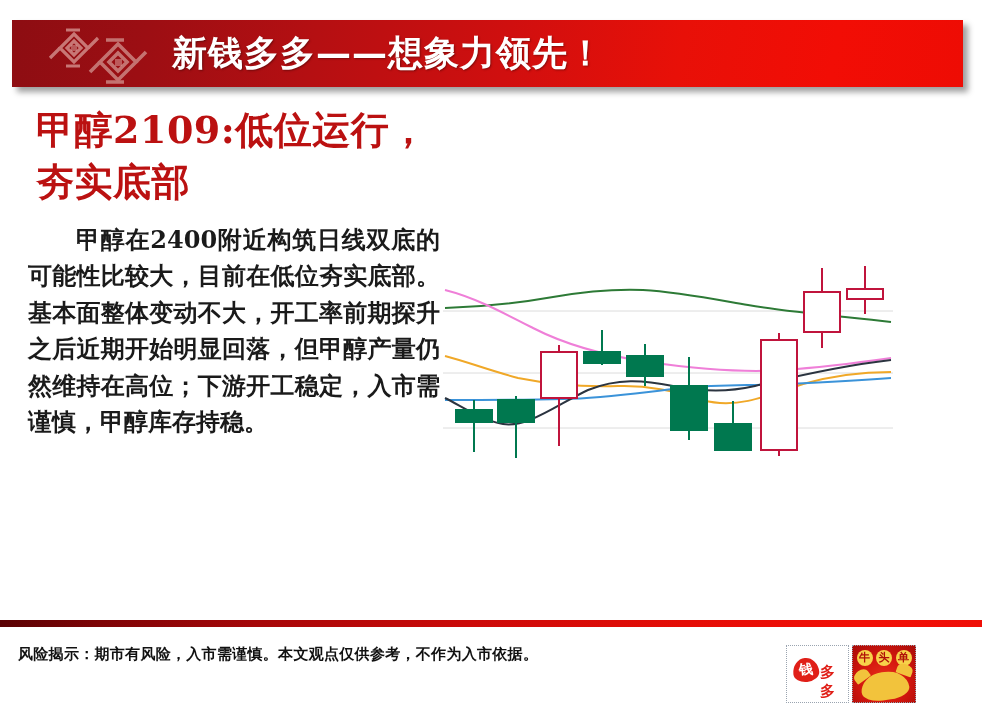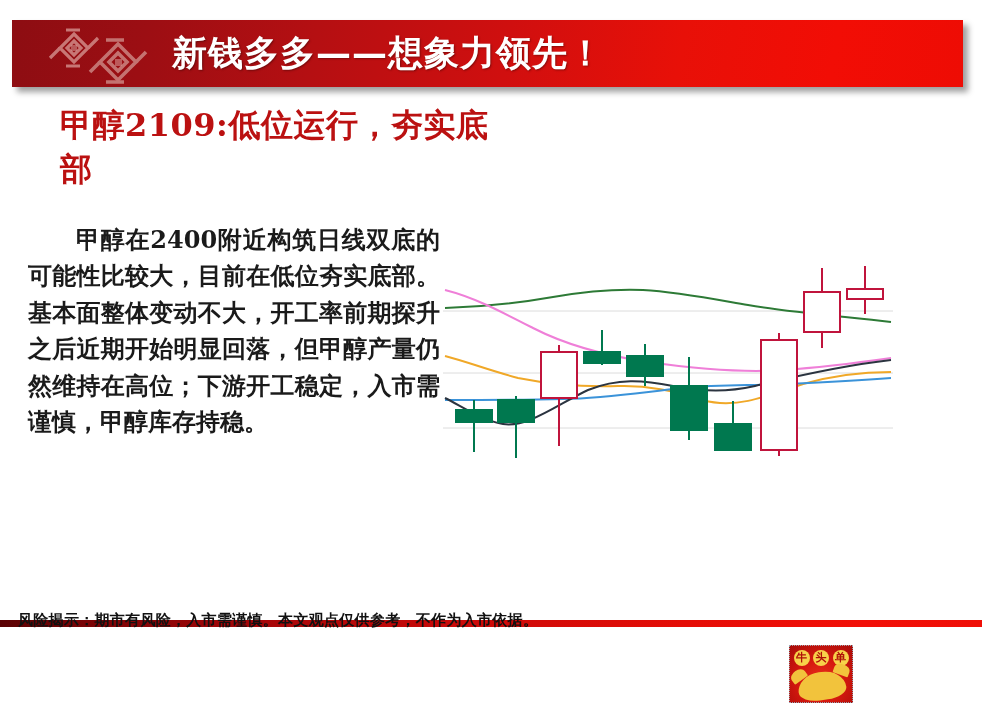--- a/index.html
+++ b/index.html
@@ -57,26 +57,25 @@
     text-align: center;
   }
 
   
   .slide-title {
     position: absolute;
     left: 36px;
     top: 104px;
     width: 430px;
     color: #bb1111;
-    font-size: 32px;
+    font-size: 38px;
     font-weight: bold;
     line-height: 1.36;
     font-family: "DejaVu Serif", "Liberation Serif", serif;
     letter-spacing: 0.5px;
-    margin-left: 24px;
   }
 
   
   .body-text {
     position: absolute;
     left: 28px;
     top: 222px;
     width: 412px;
     color: #1a1a1a;
     font-size: 24px;
@@ -104,21 +103,21 @@
     top: 620px;
     width: 982px;
     height: 7px;
     background: linear-gradient(90deg,
        #5a0204 0%, #7e0406 10%, #a60709 26%,
        #cc0a09 48%, #e50d06 70%, #f21008 88%, #ef0f07 100%);
   }
   .footer-note {
     position: absolute;
     left: 18px;
-    top: 611px;
+    top: 645px;
     color: #111111;
     font-size: 15px;
     font-weight: bold;
     letter-spacing: 0.3px;
     font-family: Liberation Sans, sans-serif;
     white-space: nowrap;
   }
 
   .footer-logo {
     position: absolute;
@@ -321,20 +320,24 @@
 
     </g>
   </svg>
 </div>
 
 <div class="footer-rule"></div>
 
 <div class="footer-note">风险揭示：期市有风险，入市需谨慎。本文观点仅供参考，不作为入市依据。</div>
 
 <div class="footer-logo">
+  <div class="logo-left">
+    <div class="logo-heart"></div>
+    <div class="logo-dd">多多</div>
+  </div>
   <div class="logo-right">
     <div class="chars">
       <span>牛</span>
       <span>头</span>
       <span>单</span>
     </div>
     <div class="logo-bull"></div>
   </div>
 </div>
 

